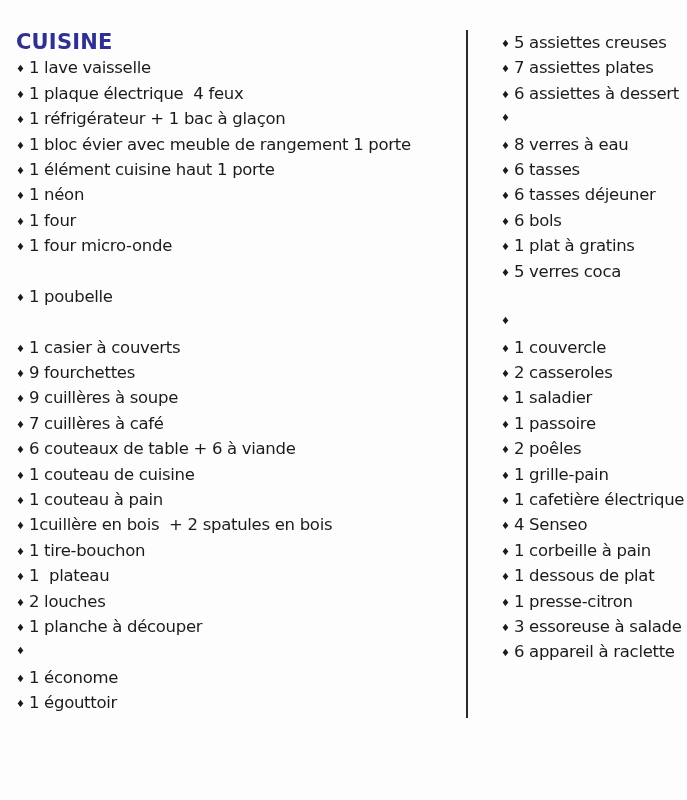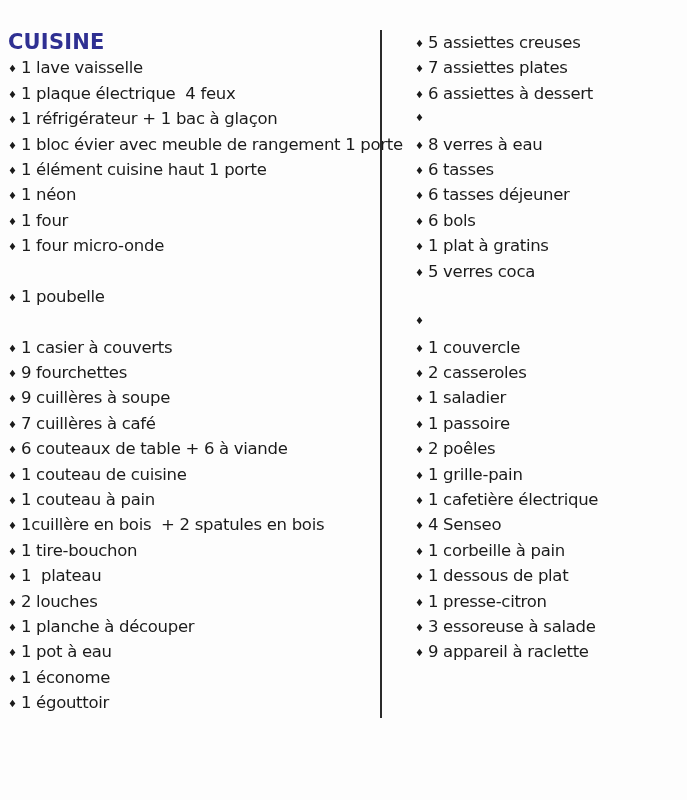--- a/index.html
+++ b/index.html
@@ -20,23 +20,23 @@
     font-size: 16.5px;
     letter-spacing: -0.3px;
     background: #fdfdfd;
     color: #1b1b1b;
   }
   .col {
     box-sizing: border-box;
     padding-top: 30px;
   }
   .col-left {
-    width: 380px;
+    width: 466px;
     flex: none;
-    padding-left: 8px;
+    padding-left: 16px;
   }
   .col-right {
     flex: 1;
     padding-left: 33px;
   }
   .divider {
     flex: none;
     width: 2px;
     height: 688px;
     margin-top: 30px;
@@ -164,21 +164,20 @@
           <div class="item">
           <span class="bullet">♦</span>
           <span class="label">2 louches</span>
         </div>
           <div class="item">
           <span class="bullet">♦</span>
           <span class="label">1 planche à découper</span>
         </div>
           <div class="item">
           <span class="bullet">♦</span>
-          <span class="label">1 pot à eau</span>
         </div>
           <div class="item">
           <span class="bullet">♦</span>
           <span class="label">1 économe</span>
         </div>
           <div class="item">
           <span class="bullet">♦</span>
           <span class="label">1 égouttoir</span>
         </div>
         </div>
@@ -278,19 +277,19 @@
           <div class="item">
           <span class="bullet">♦</span>
           <span class="label">1 presse-citron</span>
         </div>
           <div class="item">
           <span class="bullet">♦</span>
           <span class="label">3 essoreuse à salade</span>
         </div>
           <div class="item">
           <span class="bullet">♦</span>
-          <span class="label">9 appareil à raclette</span>
+          <span class="label">6 appareil à raclette</span>
         </div>
         </div>
       </div>
   </div>
 
 </div>
 
 </body></html>

